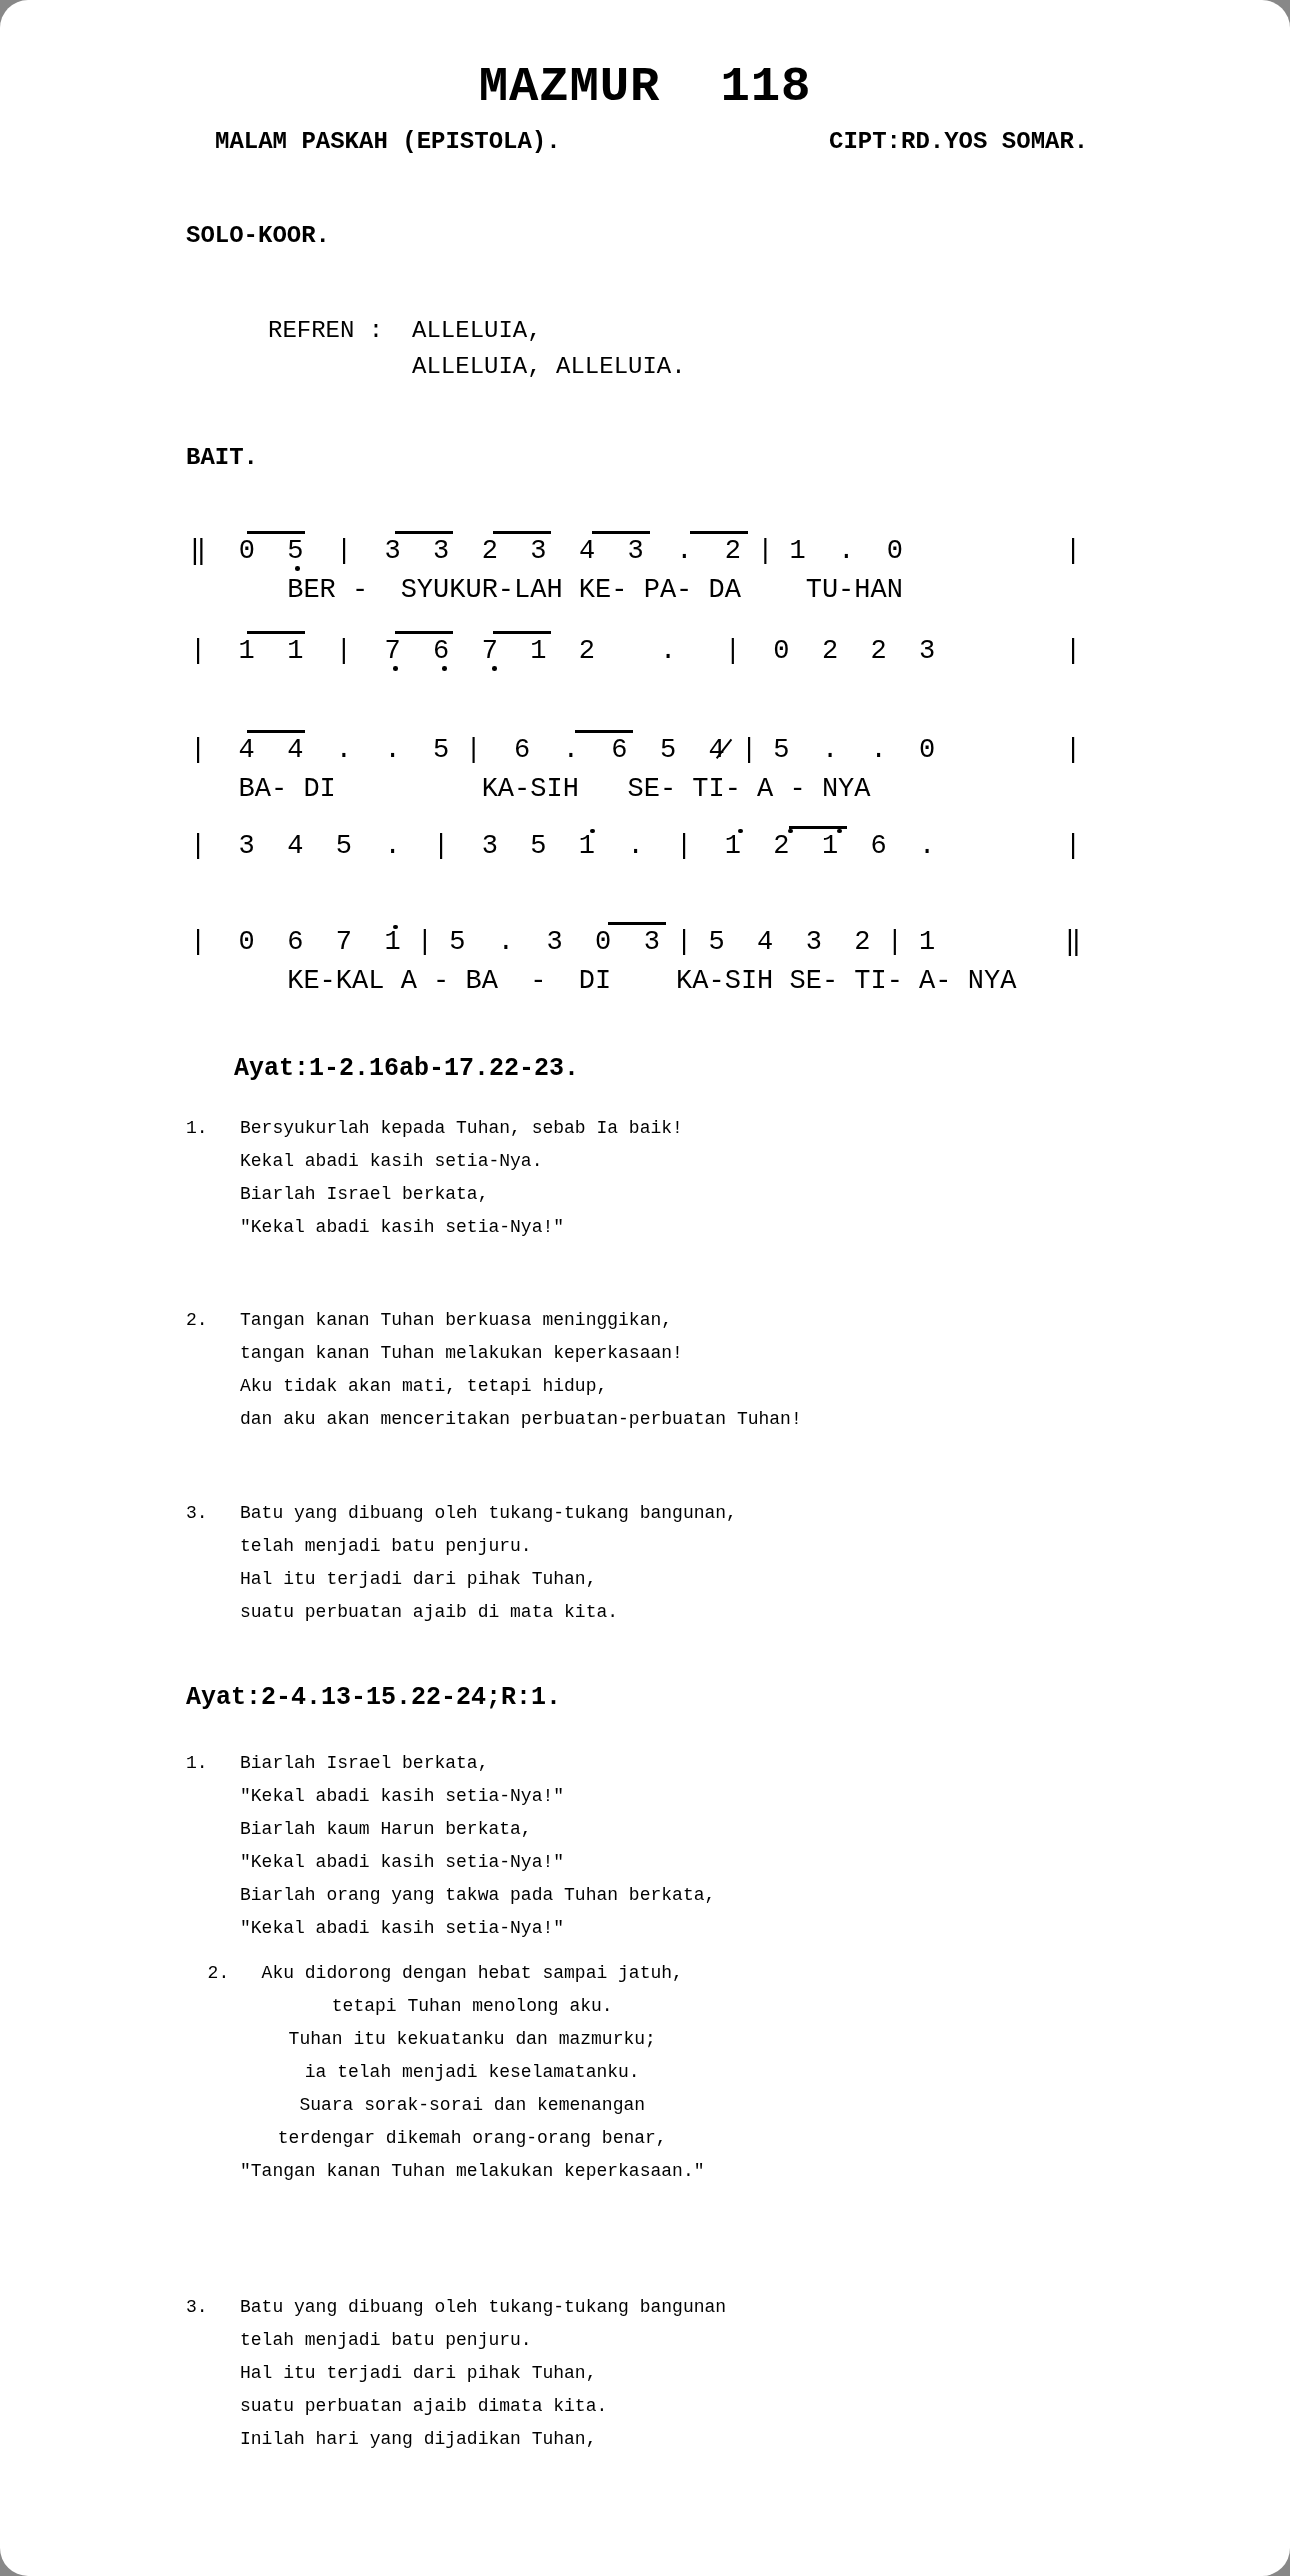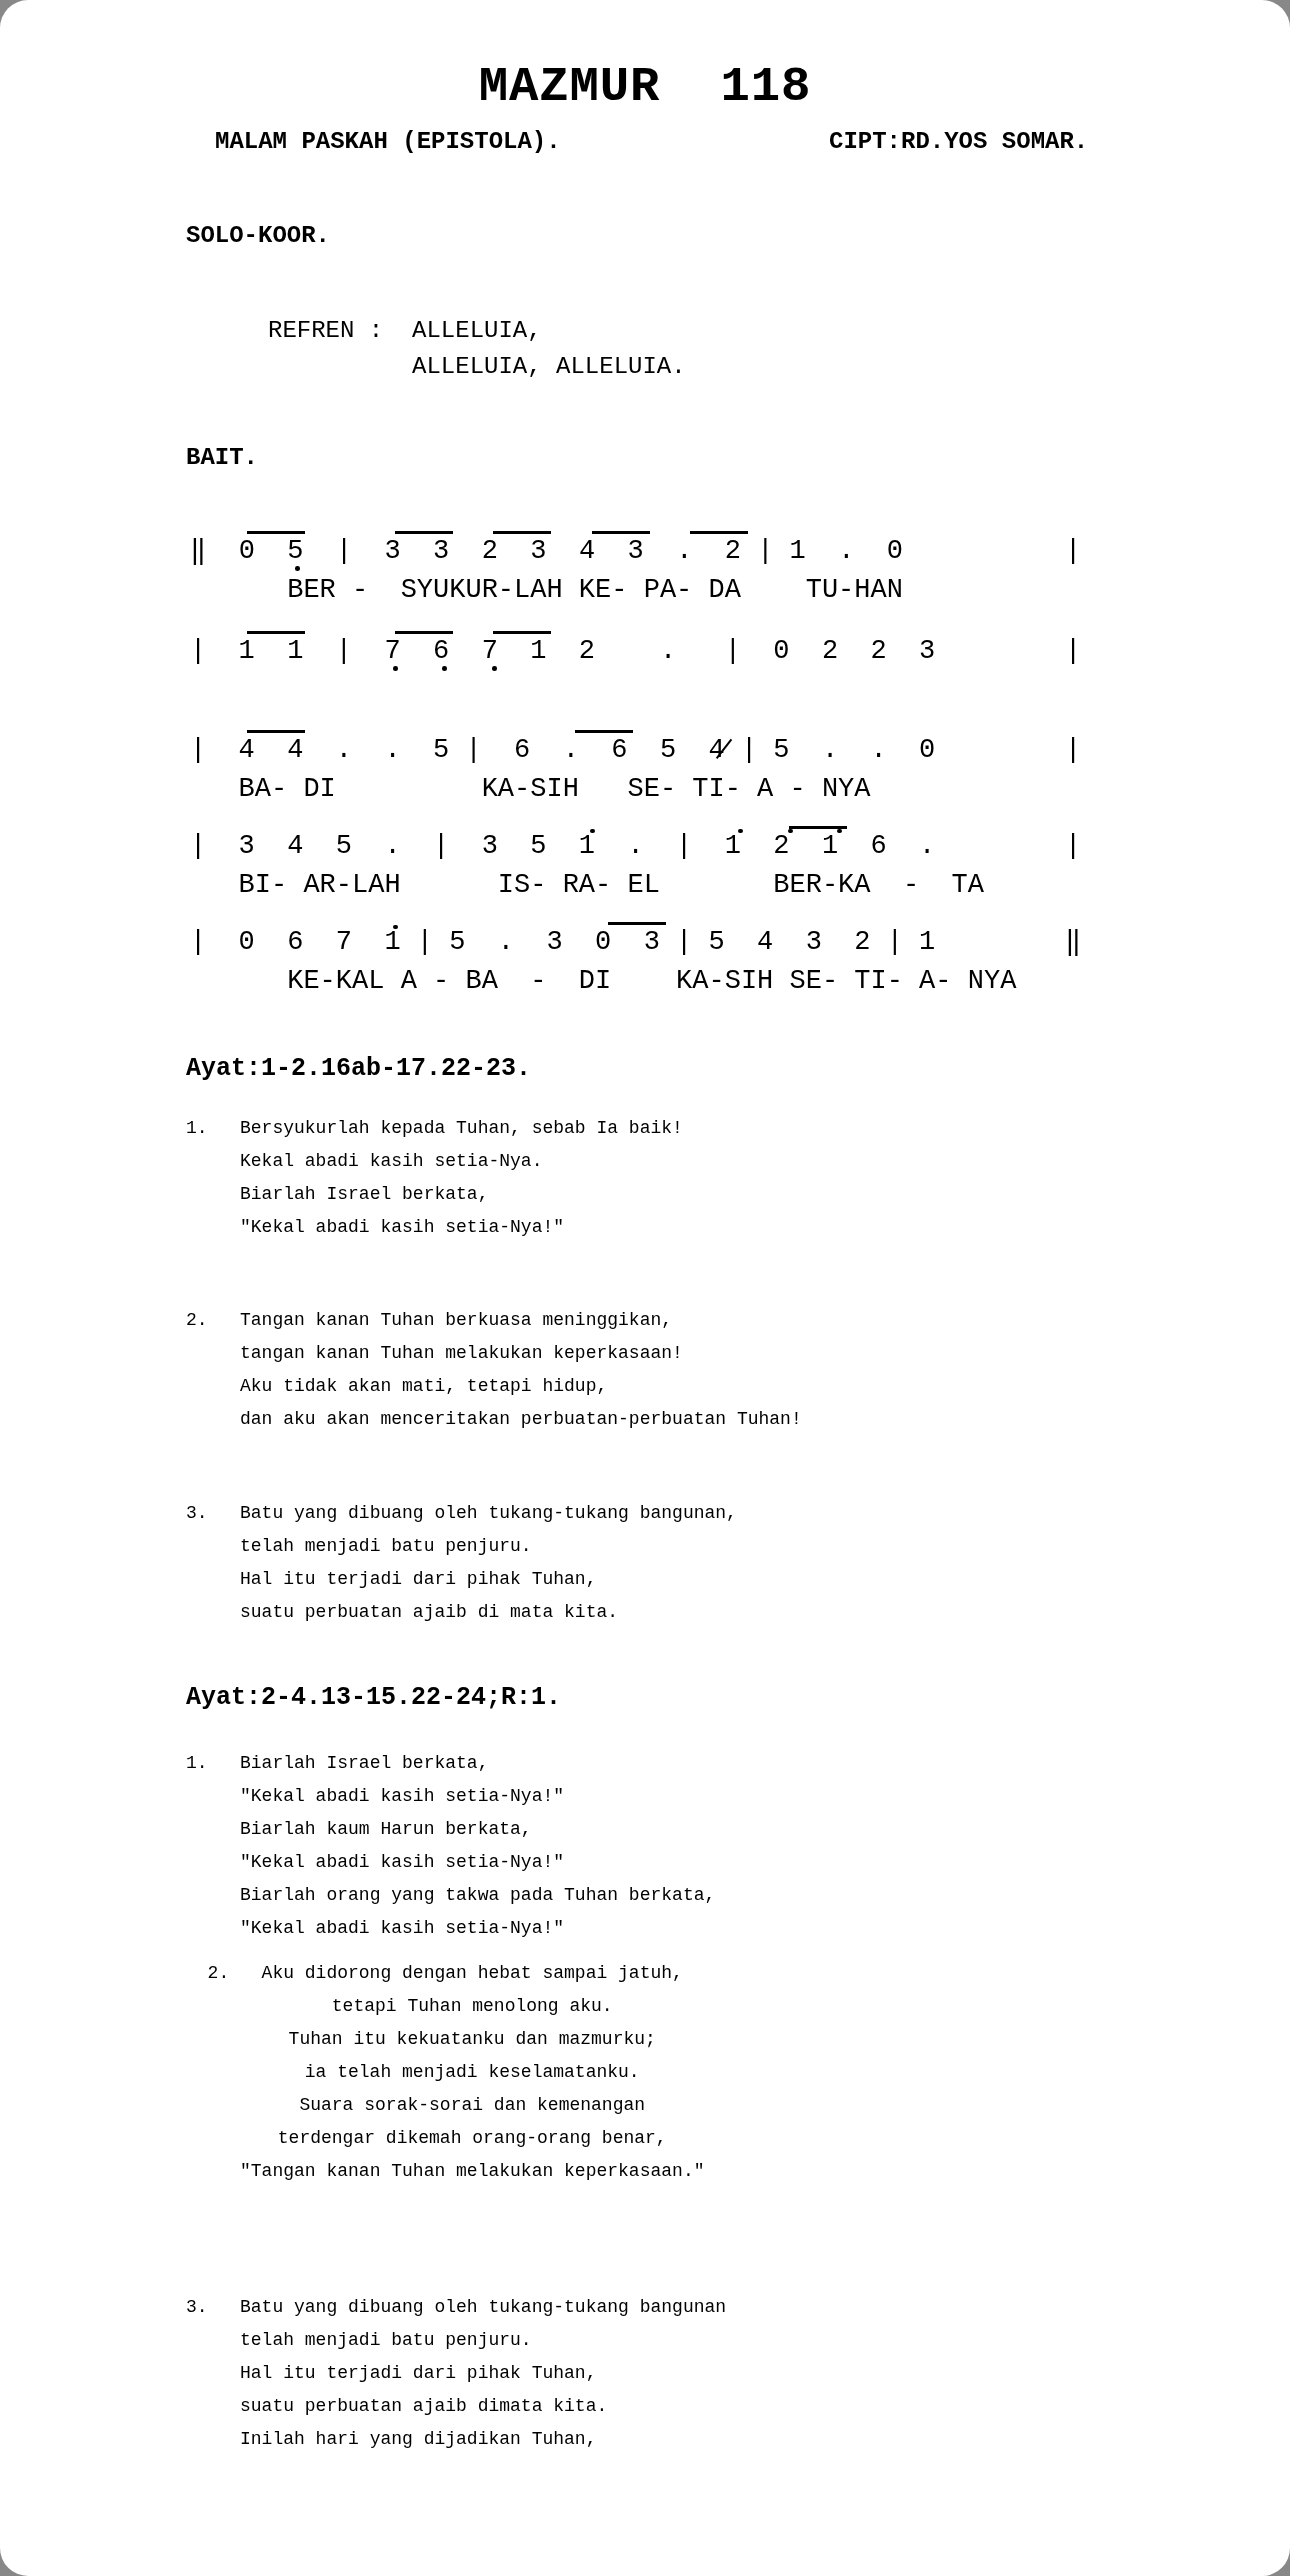--- a/index.html
+++ b/index.html
@@ -62,29 +62,28 @@
       </div>
       <div class="nline" style="top: 633px;">
         <div class="nums">|  1  1  |  7  6  7  1  2    .   |  0  2  2  3        |<span class="beam" style="left: 57px; width: 58px;"></span><span class="beam" style="left: 205px; width: 58px;"></span><span class="beam" style="left: 303px; width: 58px;"></span><span class="dot-low" style="left: 203px;"></span><span class="dot-low" style="left: 252px;"></span><span class="dot-low" style="left: 302px;"></span></div>
       </div>
       <div class="nline" style="top: 732px;">
         <div class="nums">|  4  4  .  .  5 |  6  .  6  5  4 | 5  .  .  0        |<span class="beam" style="left: 57px; width: 58px;"></span><span class="beam" style="left: 385px; width: 58px;"></span><span class="slash-mark" style="left: 533px;"></span></div>
         <div class="nlyr">   BA- DI         KA-SIH   SE- TI- A - NYA</div>
       </div>
       <div class="nline" style="top: 828px;">
         <div class="nums">|  3  4  5  .  |  3  5  1  .  |  1  2  1  6  .        |<span class="beam" style="left: 599px; width: 58px;"></span><span class="dot-high" style="left: 400px;"></span><span class="dot-high" style="left: 548px;"></span><span class="dot-high" style="left: 598px;"></span><span class="dot-high" style="left: 647px;"></span></div>
-        <div class="nlyr">   BI- AR-LAH      IS- RA- EL       BER-KA  -  TA</div>
       </div>
       <div class="nline" style="top: 924px;">
         <div class="nums">|  0  6  7  1 | 5  .  3  0  3 | 5  4  3  2 | 1        ‖<span class="beam" style="left: 418px; width: 58px;"></span><span class="dot-high" style="left: 203px;"></span></div>
         <div class="nlyr">      KE-KAL A - BA  -  DI    KA-SIH SE- TI- A- NYA</div>
       </div>
     </div>
   <div id="verses">
-      <div class="ayat-heading" style="top: 1054px;">Ayat:1-2.16ab-17.22-23.</div>
+      <div class="ayat-heading" style="top: 1054px; margin-left: 48px;">Ayat:1-2.16ab-17.22-23.</div>
       <div class="verse" style="top: 1112px;">1.   Bersyukurlah kepada Tuhan, sebab Ia baik!
      Kekal abadi kasih setia-Nya.
      Biarlah Israel berkata,
      "Kekal abadi kasih setia-Nya!"</div>
       <div class="verse" style="top: 1304px;">2.   Tangan kanan Tuhan berkuasa meninggikan,
      tangan kanan Tuhan melakukan keperkasaan!
      Aku tidak akan mati, tetapi hidup,
      dan aku akan menceritakan perbuatan-perbuatan Tuhan!</div>
       <div class="verse" style="top: 1497px;">3.   Batu yang dibuang oleh tukang-tukang bangunan,
      telah menjadi batu penjuru.

